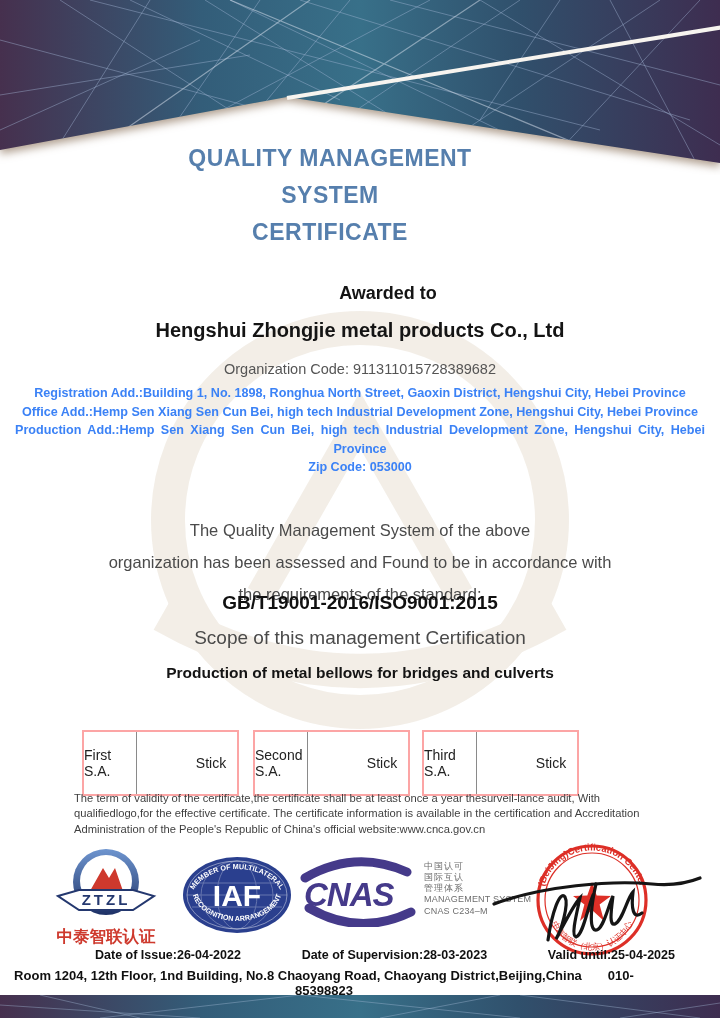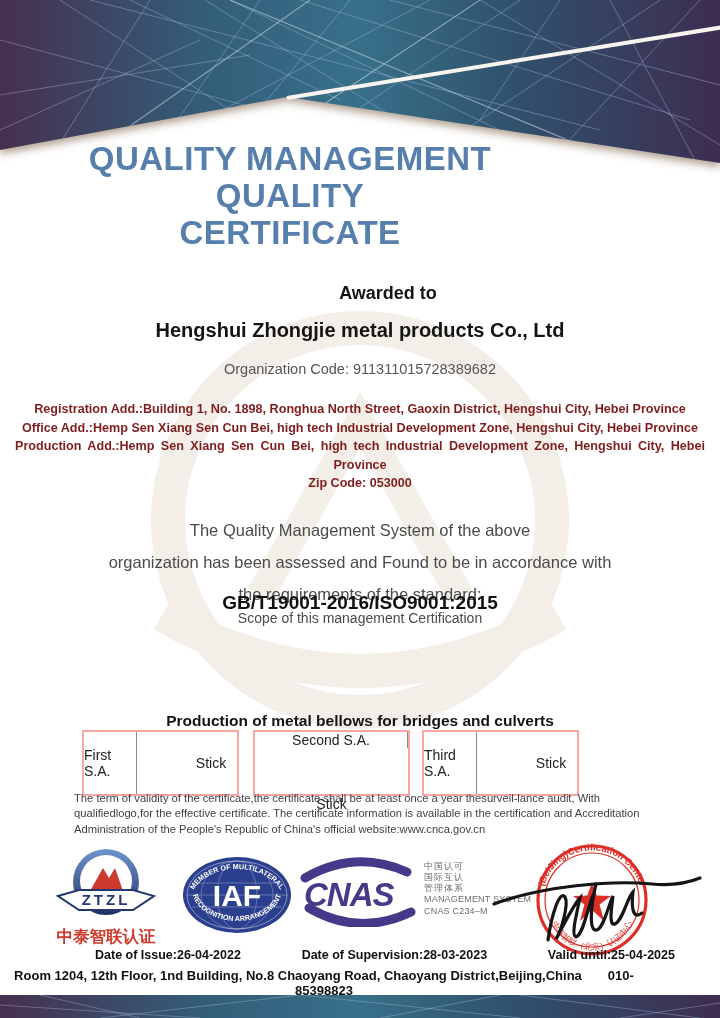--- a/index.html
+++ b/index.html
@@ -9,41 +9,41 @@
     font-family:"Liberation Sans", "DejaVu Sans", sans-serif;
     color:#141414;
   }
   .abs{position:absolute;}
   
   .hdr-svg{position:absolute;top:0;left:0;}
   .ftr-svg{position:absolute;bottom:0;left:0;}
   .wm-svg{position:absolute;top:275px;left:110px;pointer-events:none;}
   
   .title{top:140px;left:0;width:580px;text-align:center;
-         font-size:33px;font-weight:bold;line-height:37px;color:#567fad;letter-spacing:.5px;}
+         font-size:23px;font-weight:bold;line-height:37px;color:#567fad;letter-spacing:.5px;padding-left:40px;}
   .certno{top:250px;right:44px;font-size:14px;font-weight:bold;color:#111;}
   .certno .v{margin-left:5px;}
   .awarded{top:283px;left:0;width:720px;text-align:center;font-size:18px;font-weight:bold;padding-left:28px;}
   .company{top:319px;left:0;width:720px;text-align:center;font-size:20px;font-weight:bold;}
   .orgcode{top:361px;left:0;width:720px;text-align:center;font-size:14.5px;color:#555;}
-  .addrblock{top:384px;left:15px;width:690px;font-size:12.6px;font-weight:bold;line-height:18.6px;color:#7f1d1d;margin-top:16px;}
+  .addrblock{top:384px;left:15px;width:690px;font-size:12.6px;font-weight:bold;line-height:18.6px;color:#3b82f6;}
   .addr{text-align:justify;text-align-last:center;}
   .zip{text-align:center;}
   .statement{top:514px;left:60px;width:600px;text-align:center;font-size:16.5px;color:#4a4a4a;
              line-height:32px;white-space:pre-line;}
   .standard{top:592px;left:0;width:720px;text-align:center;font-size:19px;font-weight:bold;color:#101010;}
-  .scopelabel{top:610px;left:0;width:720px;text-align:center;font-size:14px;color:#4a4a4a;}
-  .scopevalue{top:664px;left:0;width:720px;text-align:center;font-size:15.5px;font-weight:bold;margin-top:48px;}
+  .scopelabel{top:627px;left:0;width:720px;text-align:center;font-size:19px;color:#4a4a4a;}
+  .scopevalue{top:664px;left:0;width:720px;text-align:center;font-size:15.5px;font-weight:bold;}
   
   .satables{top:722px;left:82px;width:495px;height:64px;}
   .satable{position:absolute;top:8px;height:62px;width:153px;border:2px solid #fca5a5;display:flex;gap:48px;}
   .satable .cell{flex:1;display:flex;align-items:center;justify-content:center;
                  font-size:14px;color:#222;}
   .satable .cell:first-child{border-right:1px solid #8a8a8a;}
-  .sat1{left:0;} .sat2{left:171px;flex-direction:column;} .sat3{left:340px;}
+  .sat1{left:0;} .sat2{left:171px;} .sat3{left:340px;}
   .fineprint{top:791px;left:74px;width:584px;font-size:11.2px;line-height:15.4px;color:#3f3f3f;text-align:left;}
   
   .ztzl{top:845px;left:46px;}
   .iaf{top:853px;left:180px;}
   .cnasmark{top:857px;left:300px;}
   .cnastext{top:861px;left:424px;width:130px;color:#6e6e6e;}
   .cnastext .cn{font-size:9px;line-height:11px;letter-spacing:1px;}
   .cnastext .en{font-size:9px;line-height:11.5px;letter-spacing:.2px;}
   .stamp{top:840px;left:492px;}
   
@@ -86,21 +86,21 @@
   <svg class="wm-svg" width="500" height="500" viewBox="0 0 500 500">
     <g fill="none" stroke="#efe9e0" opacity="0.75">
       <circle cx="250" cy="245" r="192" stroke-width="34"></circle>
       <path d="M150 320 L250 145 L350 320" stroke-width="28"></path>
       <path d="M52 340 Q250 452 448 340" stroke-width="34"></path>
     </g>
   </svg>
 
   <div class="abs title">
     <div>QUALITY MANAGEMENT</div>
-    <div>QUALITY</div>
+    <div>SYSTEM</div>
     <div>CERTIFICATE</div>
   </div>
 
 
   <div class="abs awarded">Awarded to</div>
   <div class="abs company">Hengshui Zhongjie metal products Co., Ltd</div>
   <div class="abs orgcode">Organization Code: 911311015728389682</div>
 
   <div class="abs addrblock">
     <div class="addr">Registration Add.:Building 1, No. 1898, Ronghua North Street, Gaoxin District, Hengshui City, Hebei Province</div>

